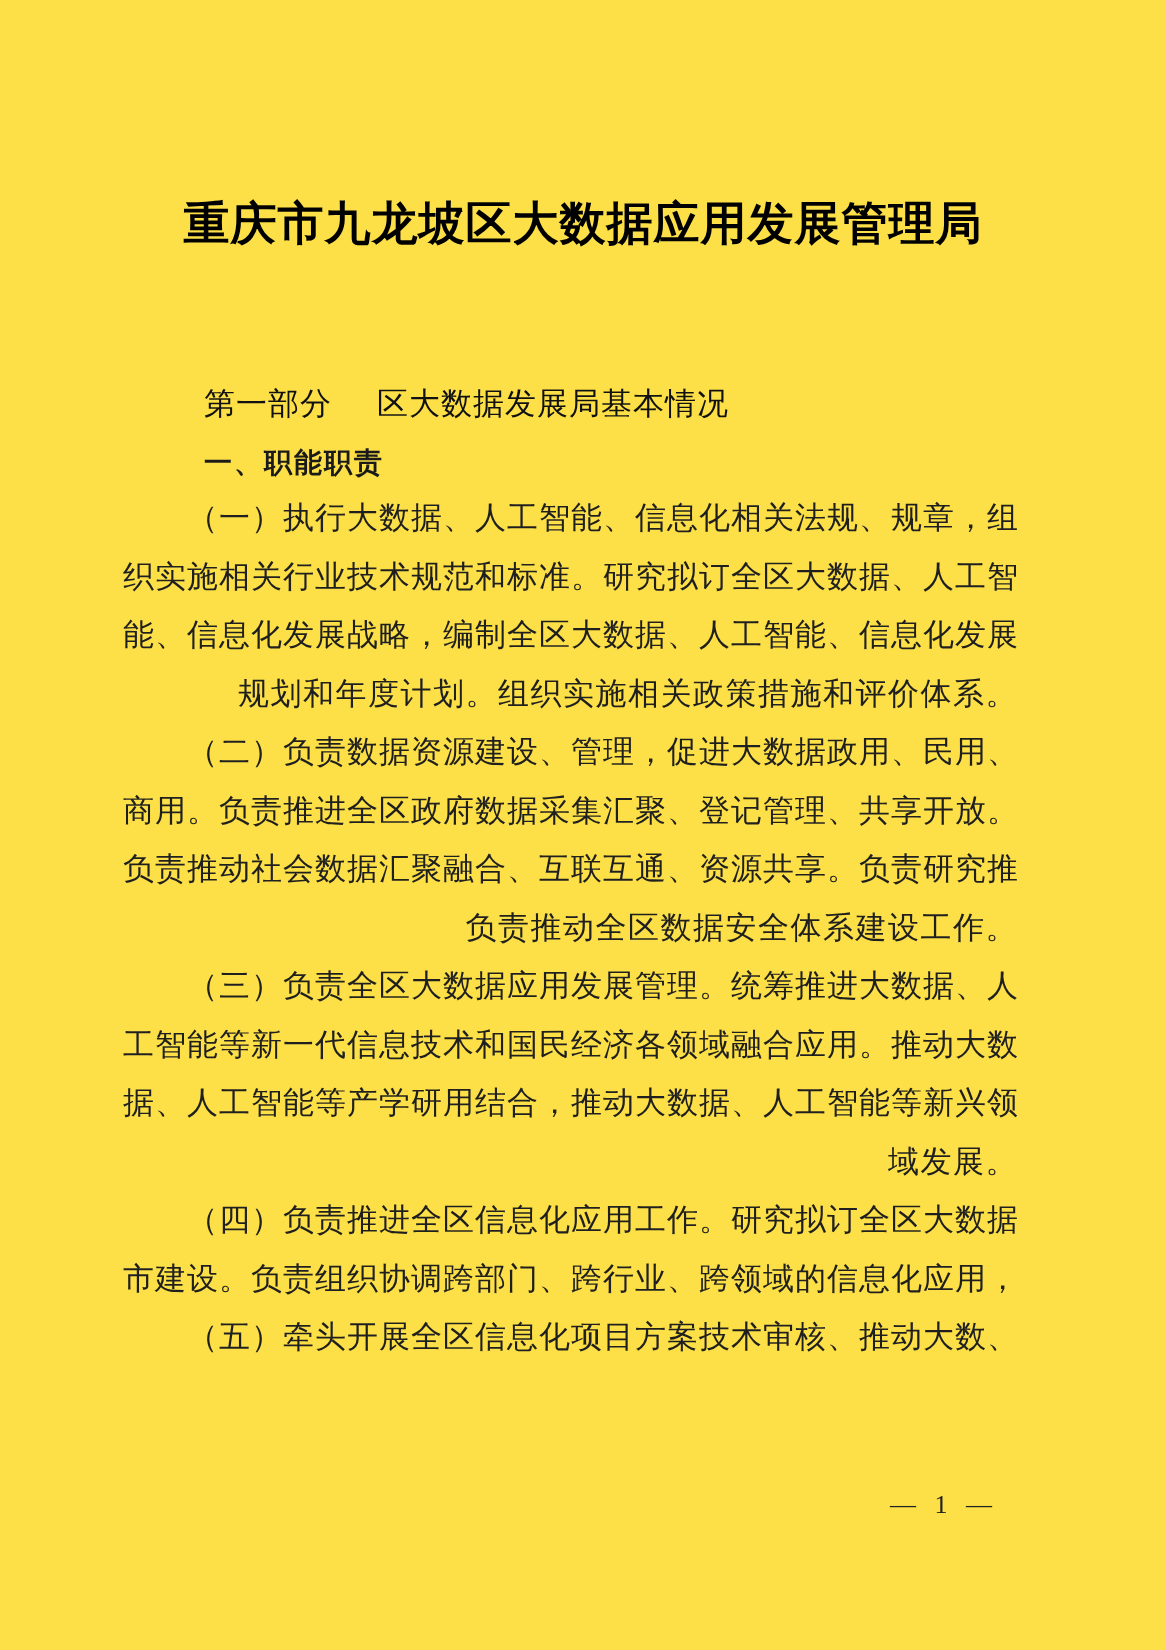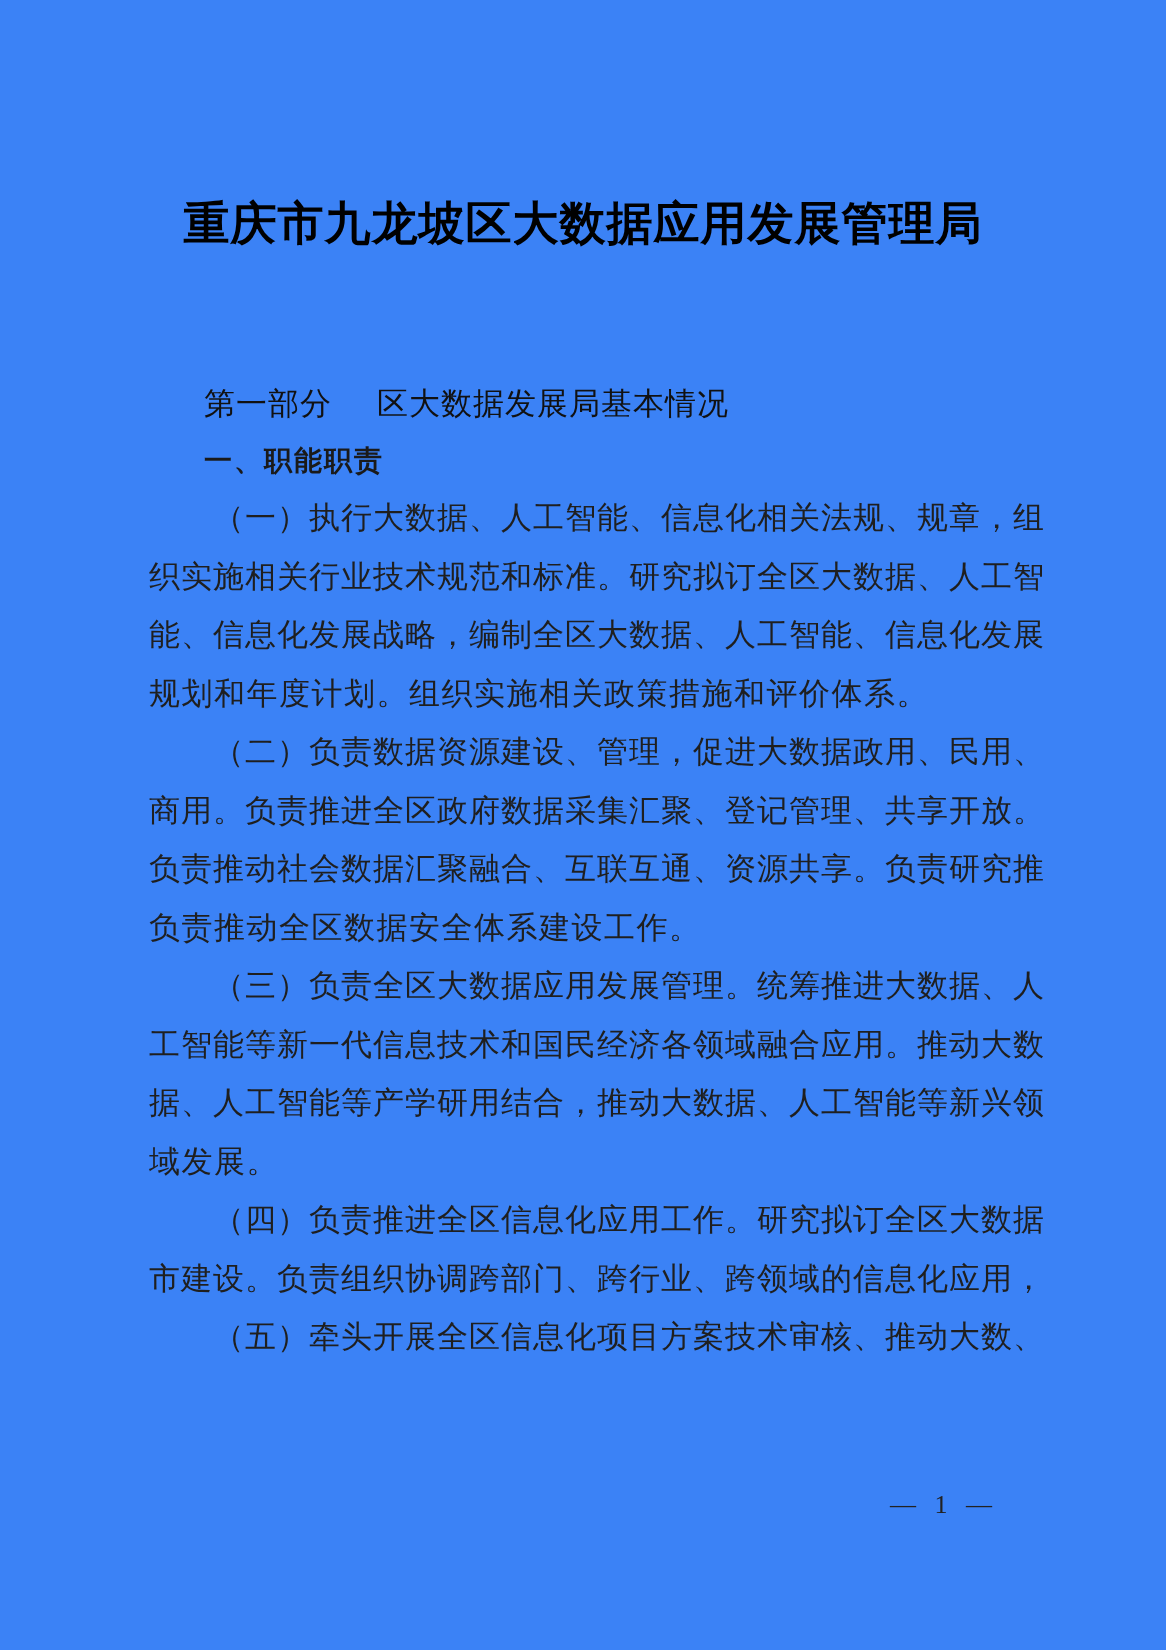--- a/index.html
+++ b/index.html
@@ -2,21 +2,21 @@
 <html><head>
 <meta charset="utf-8">
 <style>
   * { margin: 0; padding: 0; box-sizing: border-box; }
   html, body { background: #e8e8e8; }
   .page {
     position: relative;
     width: 1166px;
     height: 1650px;
     margin: 0 auto;
-    background: #3b82f6;
+    background: #fde047;
     color: #1a1a1a;
     overflow: hidden;
     font-family: "Liberation Serif", serif;
   }
   .title-line {
     position: absolute;
     left: 0;
     width: 100%;
     text-align: center;
     font-family: "Liberation Serif", serif;
@@ -38,50 +38,50 @@
     line-height: 38px;
     letter-spacing: 1px;
     color: #111111;
     white-space: nowrap;
   }
   .section-heading .gap { display: inline-block; width: 45px; }
   .subsection-heading {
     position: absolute;
     top: 446px;
     left: 204px;
-    font-family: Liberation Mono, monospace;
+    font-family: Liberation Serif, serif;
     font-weight: 600;
     font-size: 28px;
     line-height: 34px;
     letter-spacing: 2px;
     color: #1a1a1a;
     white-space: nowrap;
   }
   .body-block {
     position: absolute;
     top: 489px;
-    left: 149px;
+    left: 123px;
     width: 895px;
     font-family: "Liberation Serif", serif;
     font-size: 31px;
     color: #1f1f1f;
   }
   .ln {
     height: 58.5px;
     line-height: 58.5px;
     white-space: nowrap;
   }
   .ln.j {
     white-space: normal;
     text-align: justify;
     text-align-last: justify;
     text-justify: inter-character;
   }
   .ln.l {
-    text-align: left;
+    text-align: right;
     letter-spacing: 1.5px;
   }
   .ln.ind { text-indent: 64px; }
   .page-number {
     position: absolute;
     top: 1489px;
     left: 890px;
     width: 130px;
     font-family: "Liberation Serif", serif;
     font-size: 26px;

